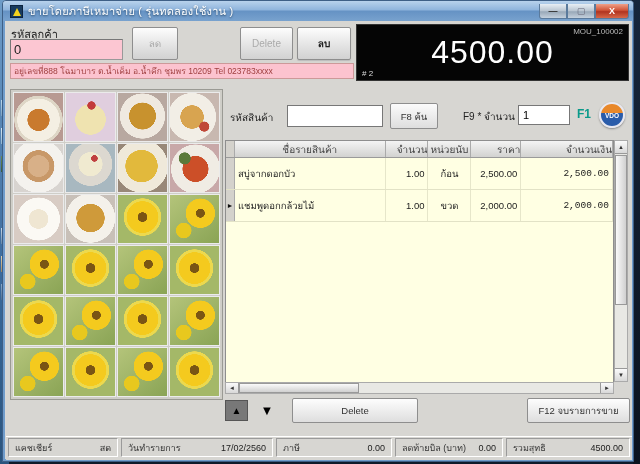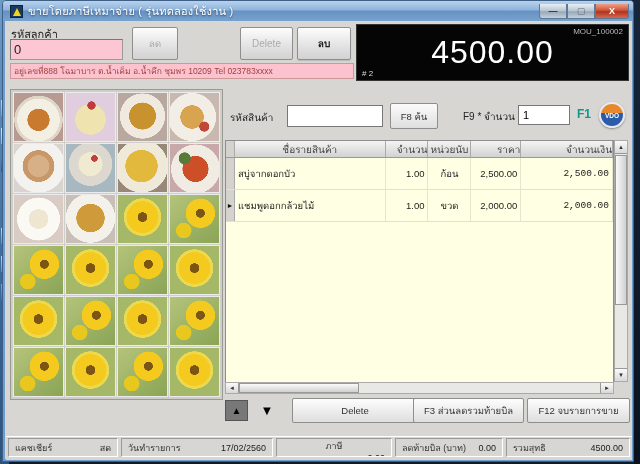--- a/index.html
+++ b/index.html
@@ -150,21 +150,21 @@
 
   
   .statusbar{position:absolute;left:0;bottom:2px;width:626px;height:22px;background:#d7d6d2;
     border-top:1px solid #fff;display:flex;align-items:center;padding:1px 2px;gap:3px;}
   .seg{height:19px;border:1px solid #9a9a9a;border-bottom-color:#fff;border-right-color:#fff;
     font-size:9px;color:#222;display:flex;align-items:center;padding:0 6px;white-space:nowrap;overflow:hidden;}
   .seg .lab{color:#333;}
   .seg .val{margin-left:auto;padding-left:8px;}
   .seg1{width:110px;}
   .seg2{width:152px;}
-  .seg3{width:116px;flex-direction:column;}
+  .seg3{width:116px;}
   .seg4{width:108px;}
   .seg5{flex:1;}
 </style>
 </head>
 <body>
 
 <div class="desk-left">
   <div class="desk-icon di1"></div>
   <div class="desk-icon di2"></div>
   <div class="desk-icon di3"></div>
@@ -273,21 +273,20 @@
     </div>
     <div class="hscroll">
       <div class="hs-btn">◄</div>
       <div class="hs-thumb"></div>
       <div class="hs-btn right">►</div>
     </div>
 
     <div class="up-btn">▲</div>
     <div class="down-btn">▼</div>
     <button class="act-btn act-del">Delete</button>
-    <button class="act-btn act-f3">F3 ส่วนลดรวมท้ายบิล</button>
     <button class="act-btn act-f12">F12 จบรายการขาย</button>
 
     <div class="statusbar">
       <div class="seg seg1">
         <span class="lab">แคชเชียร์</span>
         <span class="val">สด</span>
       </div>
       <div class="seg seg2">
         <span class="lab">วันทำรายการ</span>
         <span class="val">17/02/2560</span>

